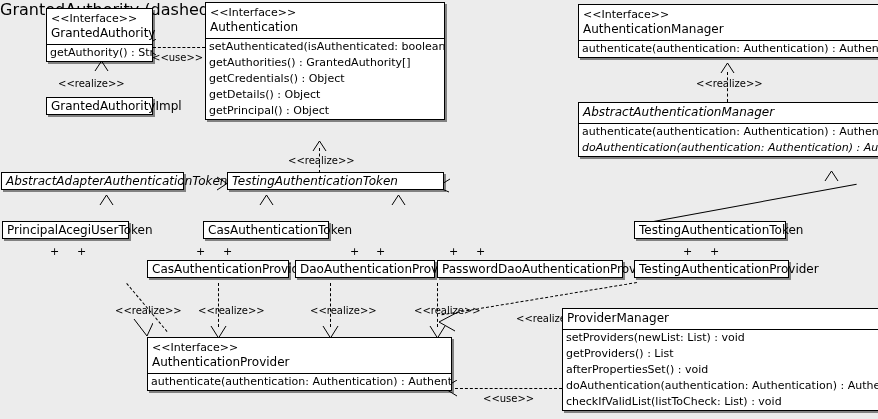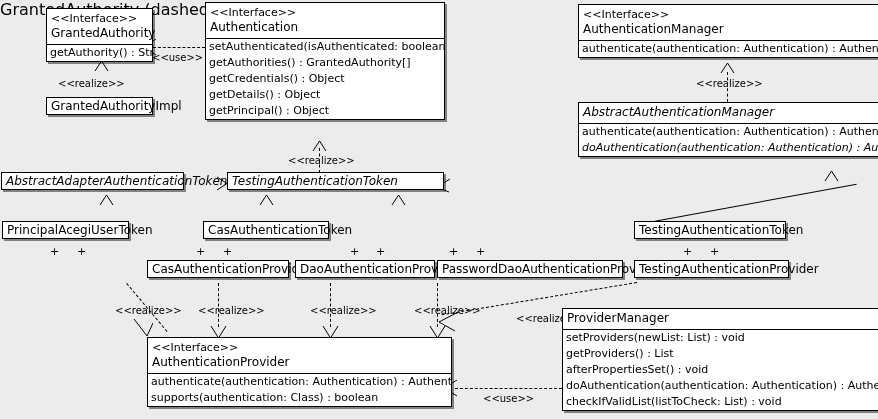--- a/index.html
+++ b/index.html
@@ -314,21 +314,20 @@
   </div>
 
   
   <div class="box" style="left:147px;top:337px;width:305px;">
     <div class="hdr">
       <span class="stereo">&lt;&lt;Interface&gt;&gt;</span>
       <span class="cname">AuthenticationProvider</span>
     </div>
     <div class="ops sep">
       <div class="op">authenticate(authentication: Authentication) : Authentication</div>
-      <div class="op">supports(authentication: Class) : boolean</div>
     </div>
   </div>
 
   
   <div class="box" style="left:562px;top:308px;width:328px;">
     <div class="hdr">
       <span class="cname">ProviderManager</span>
     </div>
     <div class="ops sep">
       <div class="op">setProviders(newList: List) : void</div>

